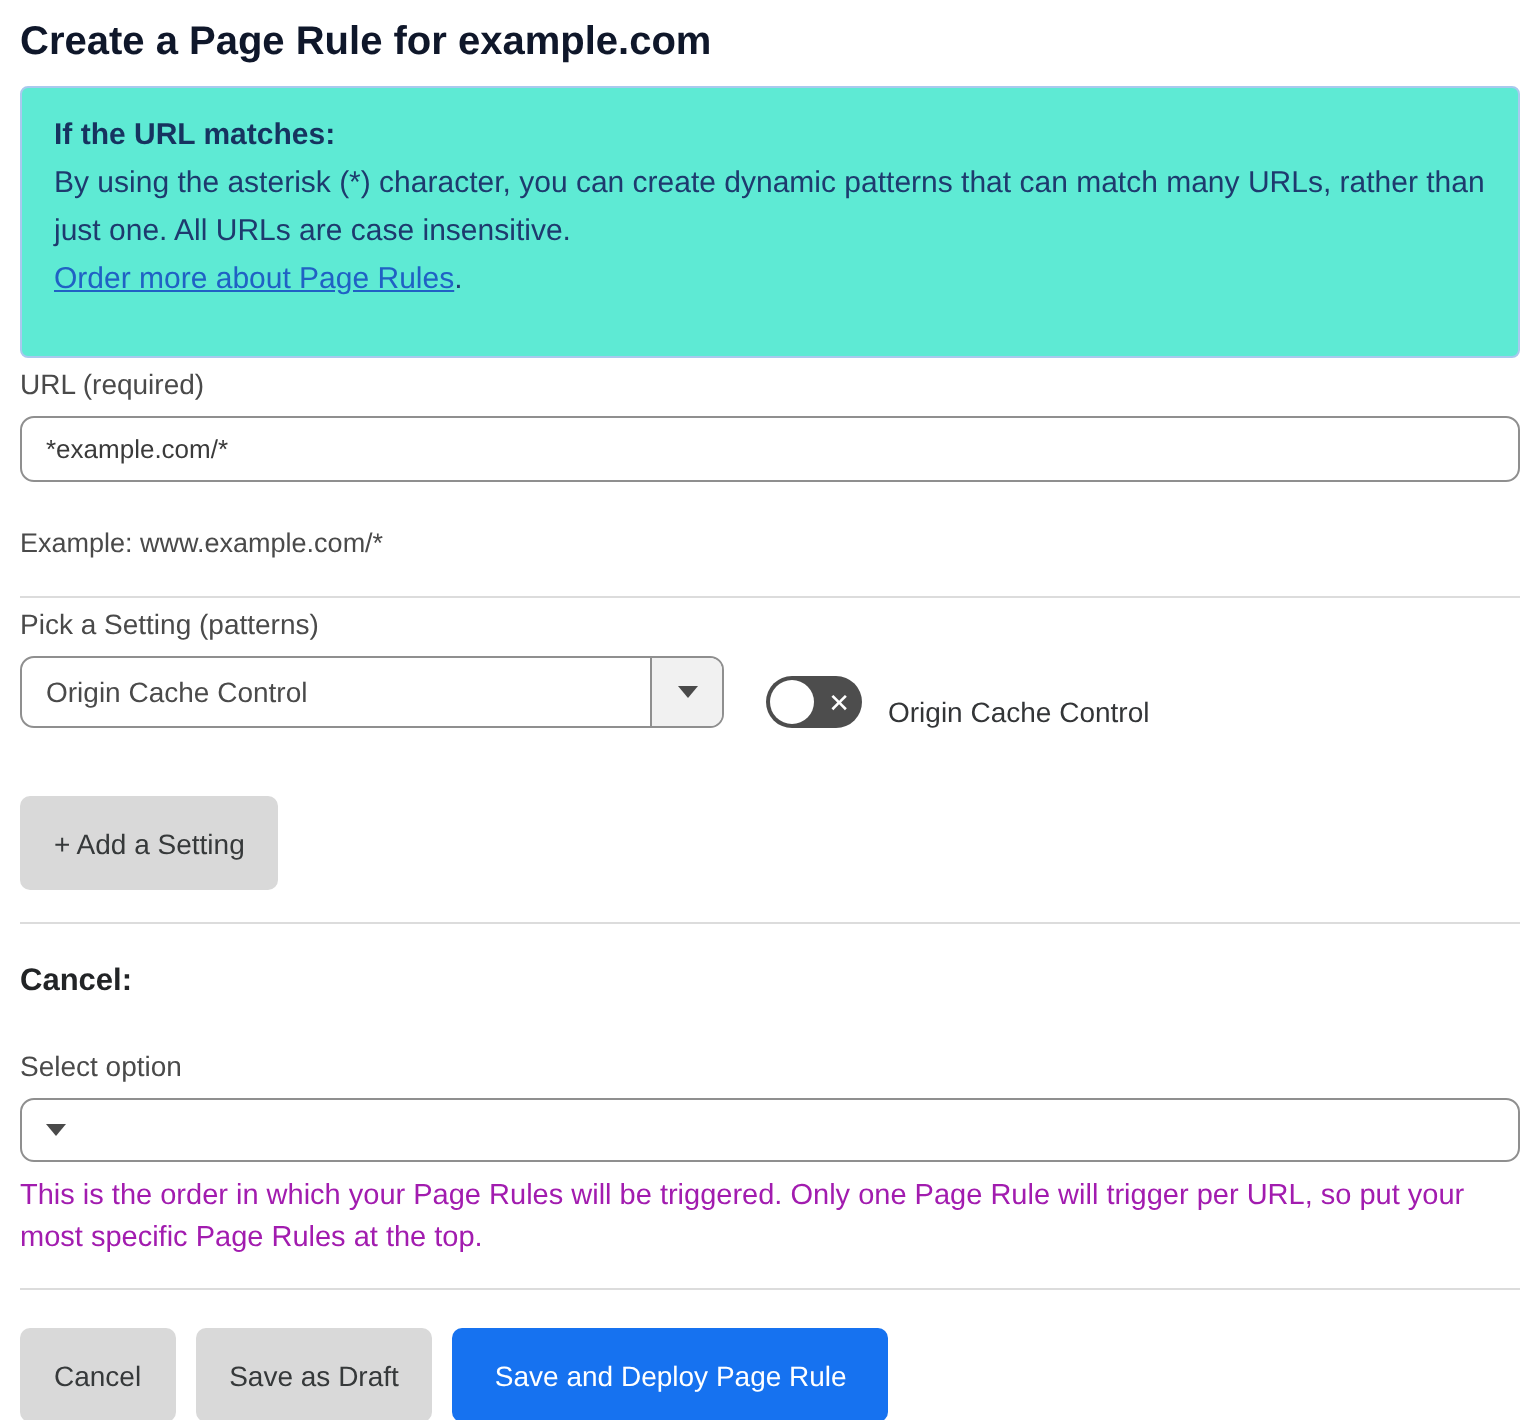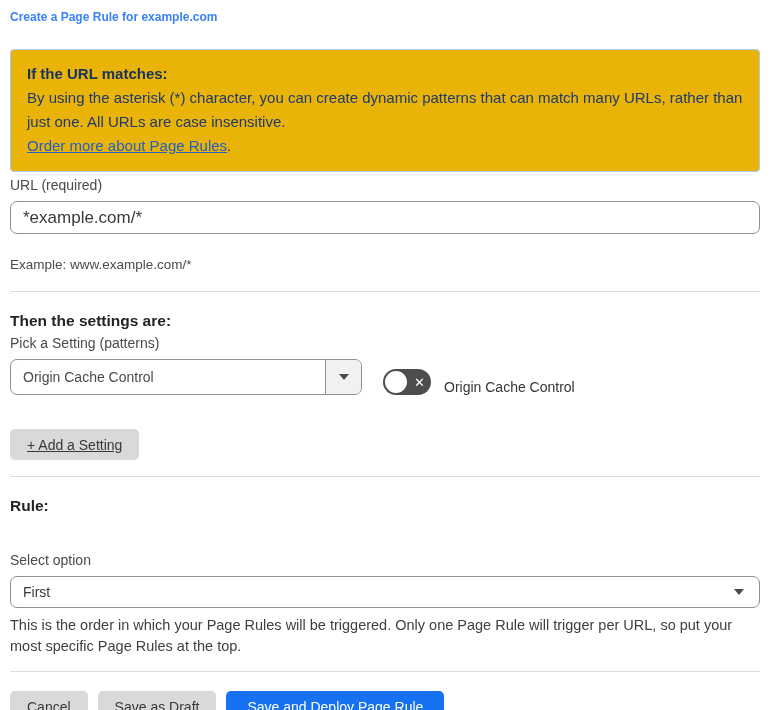--- a/index.html
+++ b/index.html
@@ -6,32 +6,32 @@
   html, body { background: #ffffff; }
   body {
     width: 770px; height: 710px;
     font-family: "Liberation Sans", "DejaVu Sans", sans-serif;
     color: #36393a;
     overflow: hidden;
   }
   .container { padding: 8px 10px 0 10px; }
 
   .page-title {
-    font-size: 12px;
+    font-size: 20px;
     font-weight: 700;
-    color: #3b82f6;
+    color: #0f172a;
     margin-top: 2px;
   }
 
   .info-box {
-    margin-top: 25px;
-    background: #eab308;
+    margin-top: 10px;
+    background: #5eead4;
     border: 1px solid #a9c9ee;
     border-radius: 4px;
-    padding: 12px 16px 13px 16px;
+    padding: 12px 16px 26px 16px;
     font-size: 15px;
     line-height: 24px;
     color: #1e3a6e;
   }
   .info-box .info-heading {
     font-weight: 700;
     color: #16335f;
   }
   .info-box .info-link {
     color: #2061c4;
@@ -46,21 +46,21 @@
   }
 
   .text-input {
     margin-top: 8px;
     width: 750px;
     height: 33px;
     border: 1px solid #8f8f8f;
     border-radius: 7px;
     padding: 0 12px;
     font-family: "Liberation Sans", "DejaVu Sans", sans-serif;
-    font-size: 17px;
+    font-size: 13px;
     color: #3a3a3a;
     background: #ffffff;
     display: block;
     outline: none;
   }
 
   .hint-text {
     margin-top: 23px;
     font-size: 13.5px;
     color: #4a4a4a;
@@ -151,28 +151,27 @@
   .toggle-label {
     margin-left: 13px;
     font-size: 14px;
     color: #333537;
   }
 
   .btn {
     display: inline-flex;
     align-items: center;
     justify-content: center;
-    height: 31px;
+    height: 47px;
     border: none;
     border-radius: 5px;
     font-family: "Liberation Sans", "DejaVu Sans", sans-serif;
     font-size: 14px;
     cursor: pointer;
     padding: 0 17px;
-    text-decoration: underline;
   }
   .btn-gray {
     background: #d9d9d9;
     color: #36393a;
   }
   .btn-primary {
     background: #1672f0;
     color: #ffffff;
     padding: 0 21px;
   }
@@ -191,21 +190,21 @@
     font-size: 14px;
     color: #3a3a3a;
     cursor: pointer;
   }
   .select-box .select-value { flex: 1; }
 
   .order-help {
     margin-top: 7px;
     font-size: 14.5px;
     line-height: 21px;
-    color: #404040;
+    color: #a21caf;
   }
 
   .actions-row {
     margin-top: 19px;
     display: flex;
     align-items: center;
   }
   .actions-row .btn + .btn { margin-left: 10px; }
 </style>
 </head>
@@ -220,21 +219,20 @@
     <div class="info-body">By using the asterisk (*) character, you can create dynamic patterns that can match many URLs, rather than just one. All URLs are case insensitive.</div>
     <div><a class="info-link">Order more about Page Rules</a><span>.</span></div>
   </div>
 
   <div class="field-label">URL (required)</div>
   <input class="text-input" type="text" value="*example.com/*" style="">
   <div class="hint-text">Example: www.example.com/*</div>
 
   <hr class="divider">
 
-  <div class="section-heading">Then the settings are:</div>
 
   <div class="field-label">Pick a Setting (patterns)</div>
 
   <div class="setting-row">
     <div class="dropdown">
       <div class="dropdown-value">Origin Cache Control</div>
       <div class="dropdown-arrow-cell">
         <span class="arrow-down"></span>
       </div>
     </div>
@@ -242,26 +240,25 @@
       <span class="toggle-knob"></span>
       <span class="toggle-x">✕</span>
     </div>
     <div class="toggle-label">Origin Cache Control</div>
   </div>
 
   <button class="btn btn-gray add-setting-btn">+ Add a Setting</button>
 
   <hr class="divider" style="margin-top:16px;">
 
-  <div class="section-heading">Rule:</div>
-
-  <div class="field-label" style="margin-top:37px;">Select option</div>
+  <div class="section-heading">Cancel:</div>
+
+  <div class="field-label" style="margin-top:25px;">Select option</div>
 
   <div class="select-box">
-    <span class="select-value">First</span>
     <span class="arrow-down"></span>
   </div>
 
   <div class="order-help">This is the order in which your Page Rules will be triggered. Only one Page Rule will trigger per URL, so put your most specific Page Rules at the top.</div>
 
   <hr class="divider" style="margin-top:14px;">
 
   <div class="actions-row">
     <button class="btn btn-gray">Cancel</button>
     <button class="btn btn-gray">Save as Draft</button>

